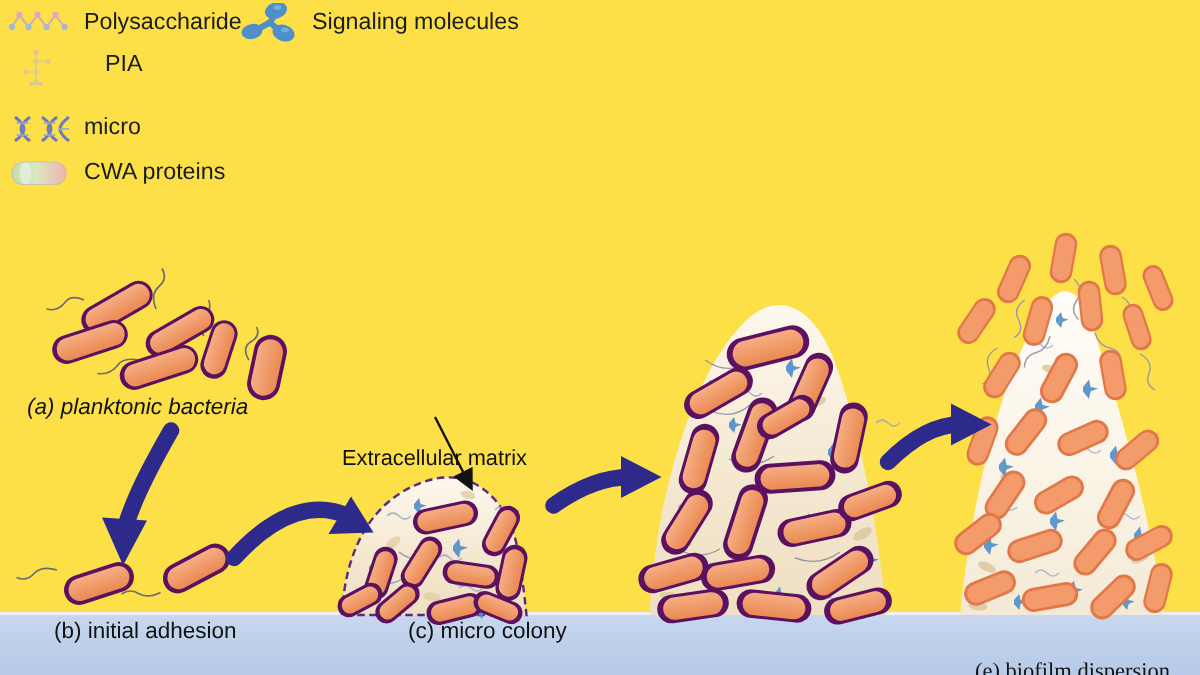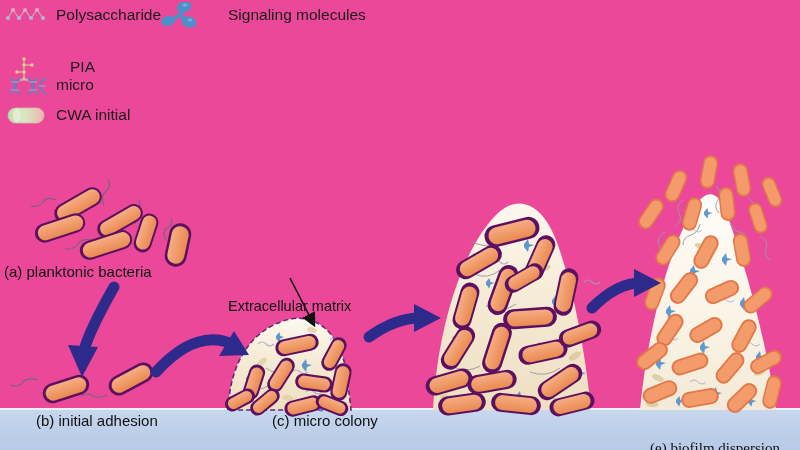--- a/index.html
+++ b/index.html
@@ -1,19 +1,19 @@
 <!DOCTYPE html>
 <html><head>
 <meta charset="utf-8">
 <title>Biofilm Formation Stages</title>
 <style>
   html,body{margin:0;padding:0;background:#ffffff;}
   body{width:800px;height:450px;overflow:hidden;
        font-family:"Liberation Sans","DejaVu Sans",sans-serif;}
-  #stage{position:relative;width:800px;height:450px;background:#ec4899;overflow:hidden;}
+  #stage{position:relative;width:800px;height:450px;background:#fde047;overflow:hidden;}
 
   
   .surface{position:absolute;left:0;top:408px;width:800px;height:42px;
            background:linear-gradient(180deg,#c9d8ef 0%,#bdcfe9 55%,#b7cae7 100%);}
   .surface-edge{position:absolute;left:0;top:408px;width:800px;height:2px;
                 background:rgba(255,255,255,.65);}
 
   
   .legend{position:absolute;left:0;top:0;width:420px;}
   .leg-row{position:absolute;display:flex;align-items:center;}
@@ -507,39 +507,39 @@
             <circle cx="21" cy="6" r="2.1" fill="#d9a8c4"></circle>
             <circle cx="27" cy="14" r="2.1" fill="#a8b7d8"></circle>
             <circle cx="33" cy="6" r="2.1" fill="#d9a8c4"></circle>
             <circle cx="39" cy="14" r="2.1" fill="#a8b7d8"></circle>
           </g>
         </svg>
       </span>
       <span class="leg-txt">Polysaccharide</span>
     </div>
 
-    <div class="leg-row" style="left:160px;top:2px;gap:20px;">
+    <div class="leg-row" style="left:160px;top:2px;">
       <span class="leg-ico" style="width:40px;height:26px;">
         <svg width="40" height="26" viewBox="0 0 40 26">
           <g stroke="#4f8fc9" stroke-width="4" stroke-linecap="round">
             <path d="M20,13 L9,19"></path>
               <path d="M20,13 L25,5"></path>
               <path d="M20,13 L28,20"></path>
           </g>
           <ellipse cx="24" cy="5" rx="7.5" ry="5.5" fill="#4f8fc9" transform="rotate(-18 24 5)"></ellipse>
           <ellipse cx="8" cy="19" rx="7" ry="5" fill="#4f8fc9" transform="rotate(-12 8 19)"></ellipse>
           <ellipse cx="29" cy="20" rx="7.5" ry="5.5" fill="#4f8fc9" transform="rotate(18 29 20)"></ellipse>
           <ellipse cx="25" cy="3" rx="2.6" ry="1.6" fill="#7fb3de" opacity=".85"></ellipse>
           <ellipse cx="30" cy="18" rx="2.6" ry="1.6" fill="#7fb3de" opacity=".85"></ellipse>
         </svg>
       </span>
       <span class="leg-txt">Signaling molecules</span>
     </div>
 
-    <div class="leg-row" style="left:12px;top:56px;">
+    <div class="leg-row" style="left:12px;top:32px;">
       <span class="leg-ico">
         <svg width="34" height="26" viewBox="0 0 34 26">
           <g stroke="#ddc98f" stroke-width="1.1" fill="none">
             <path d="M12,3 L12,23"></path>
               <path d="M12,9 L20,9"></path>
               <path d="M12,16 L5,16"></path>
           </g>
           <g fill="#e0c98a">
             <circle cx="12" cy="3" r="1.8"></circle>
               <circle cx="12" cy="9" r="1.8"></circle>
@@ -579,24 +579,24 @@
       <span class="leg-txt" style="margin-left:6px;">micro</span>
     </div>
 
     <div class="leg-row" style="left:6px;top:104px;">
       <span class="leg-ico">
         <svg width="42" height="22" viewBox="0 0 42 22">
           <rect x="2" y="4" width="36" height="15" rx="7.5" fill="url(#gCapsule)" stroke="#cdbfae" stroke-width="0.8"></rect>
           <ellipse cx="11" cy="11.5" rx="4" ry="7.2" fill="#e9f0df" opacity=".75"></ellipse>
         </svg>
       </span>
-      <span class="leg-txt" style="margin-left:6px;">CWA initial</span>
+      <span class="leg-txt" style="margin-left:6px;">CWA proteins</span>
     </div>
   </div>
 
   <div class="annot" style="left:228px;top:262px;">Extracellular matrix</div>
 
-  <div class="stage-label" style="left:4px;top:263px;">(a) planktonic bacteria</div>
+  <div class="stage-label" style="left:18px;top:263px;font-style:italic;">(a) planktonic bacteria</div>
   <div class="stage-label" style="left:36px;top:412px;">(b) initial adhesion</div>
   <div class="stage-label" style="left:272px;top:412px;">(c) micro colony</div>
   <div class="stage-label" style="left:650px;top:440px;font-family:Liberation Serif, serif;">(e) biofilm dispersion</div>
 
 </div>
 
 </body></html>

